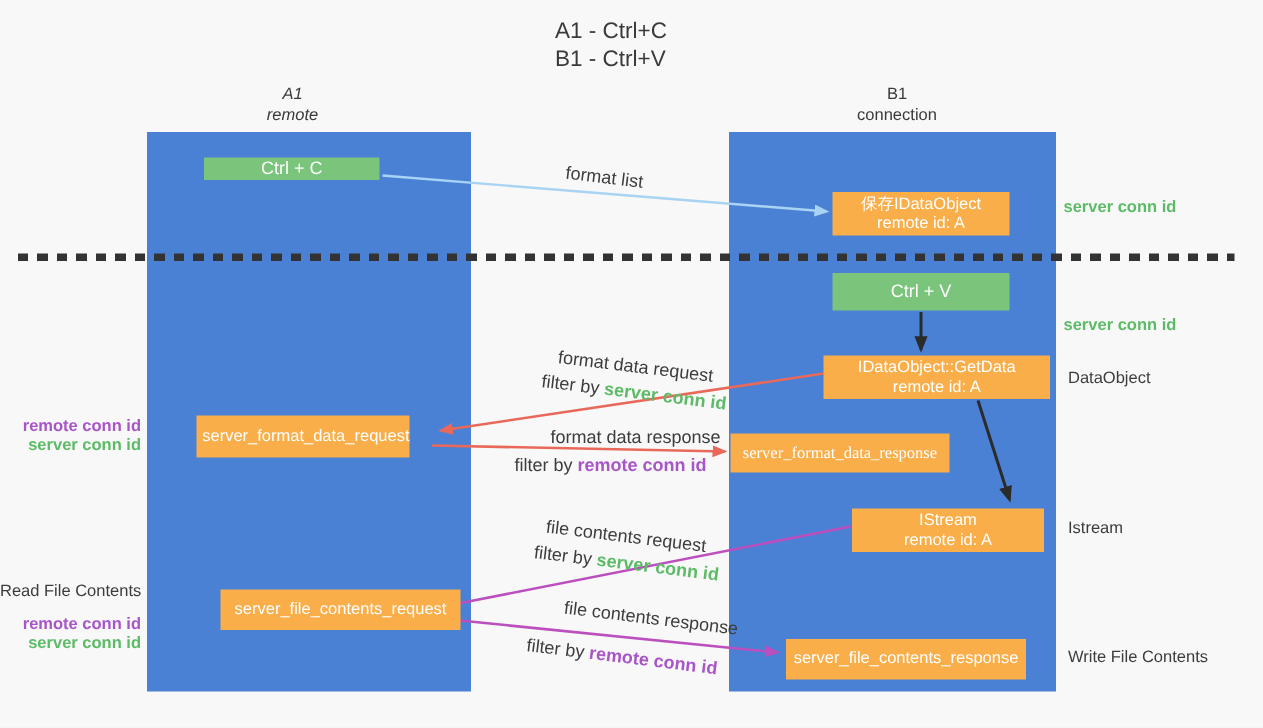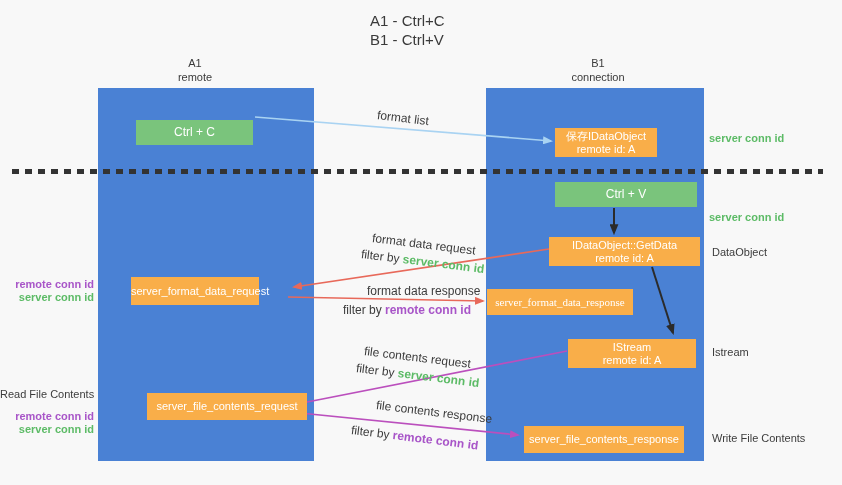--- a/index.html
+++ b/index.html
@@ -40,21 +40,21 @@
 </head>
 <body>
 
 <div class="canvas">
 
   <div class="title">
     <div>A1 - Ctrl+C</div>
     <div>B1 - Ctrl+V</div>
   </div>
 
-  <div class="lane-header" style="left:145px;">
+  <div class="lane-header" style="left:145px;font-style:italic;">
     <div>A1</div>
     <div>remote</div>
   </div>
   <div class="lane-header" style="left:548px;">
     <div>B1</div>
     <div>connection</div>
   </div>
 
   <div class="lane lane-left"></div>
   <div class="lane lane-right"></div>
@@ -78,39 +78,39 @@
     </defs>
     <line x1="255" y1="117" x2="551" y2="141" stroke="#a9d3f2" stroke-width="1.6" marker-end="url(#m-blue)"></line>
     <line x1="614" y1="208" x2="614" y2="233" stroke="#2b2b2b" stroke-width="2" marker-end="url(#m-black)"></line>
     <line x1="652" y1="267" x2="673" y2="333" stroke="#2b2b2b" stroke-width="2" marker-end="url(#m-black)"></line>
     <line x1="549" y1="249" x2="294" y2="287" stroke="#e8695a" stroke-width="1.7" marker-end="url(#m-red)"></line>
     <line x1="288" y1="297" x2="483" y2="301" stroke="#e8695a" stroke-width="1.7" marker-end="url(#m-red)"></line>
     <line x1="567" y1="351" x2="297" y2="404" stroke="#bb4fbd" stroke-width="1.7" marker-end="url(#m-magenta)"></line>
     <line x1="290" y1="412" x2="518" y2="435" stroke="#bb4fbd" stroke-width="1.7" marker-end="url(#m-magenta)"></line>
   </svg>
 
-  <div class="node node-green" style="left:136px; top:105px; width:117px; height:25px; font-size:12px;margin-top:15px;">
+  <div class="node node-green" style="left:136px; top:105px; width:117px; height:15px; font-size:12px;">
     <div>Ctrl + C</div>
   </div>
 
-  <div class="node node-orange" style="left:555px; top:128px; width:102px; height:29px;">
+  <div class="node node-orange" style="left:555px; top:128px; width:118px; height:29px;">
     <div>保存IDataObject</div>
     <div>remote id: A</div>
   </div>
 
-  <div class="node node-green" style="left:555px; top:182px; width:142px; height:25px; font-size:12px;">
+  <div class="node node-green" style="left:555px; top:182px; width:118px; height:25px; font-size:12px;">
     <div>Ctrl + V</div>
   </div>
 
   <div class="node node-orange" style="left:549px; top:237px; width:151px; height:29px;">
     <div>IDataObject::GetData</div>
     <div>remote id: A</div>
   </div>
 
-  <div class="node node-orange" style="left:131px; top:277px; width:128px; height:28px;">
+  <div class="node node-orange" style="left:131px; top:277px; width:142px; height:28px;align-items:flex-end;">
     <div>server_format_data_request</div>
   </div>
 
   <div class="node node-orange" style="left:487px; top:289px; width:146px; height:26px;font-family:Liberation Serif, serif;">
     <div>server_format_data_response</div>
   </div>
 
   <div class="node node-orange" style="left:568px; top:339px; width:128px; height:29px;">
     <div>IStream</div>
     <div>remote id: A</div>

